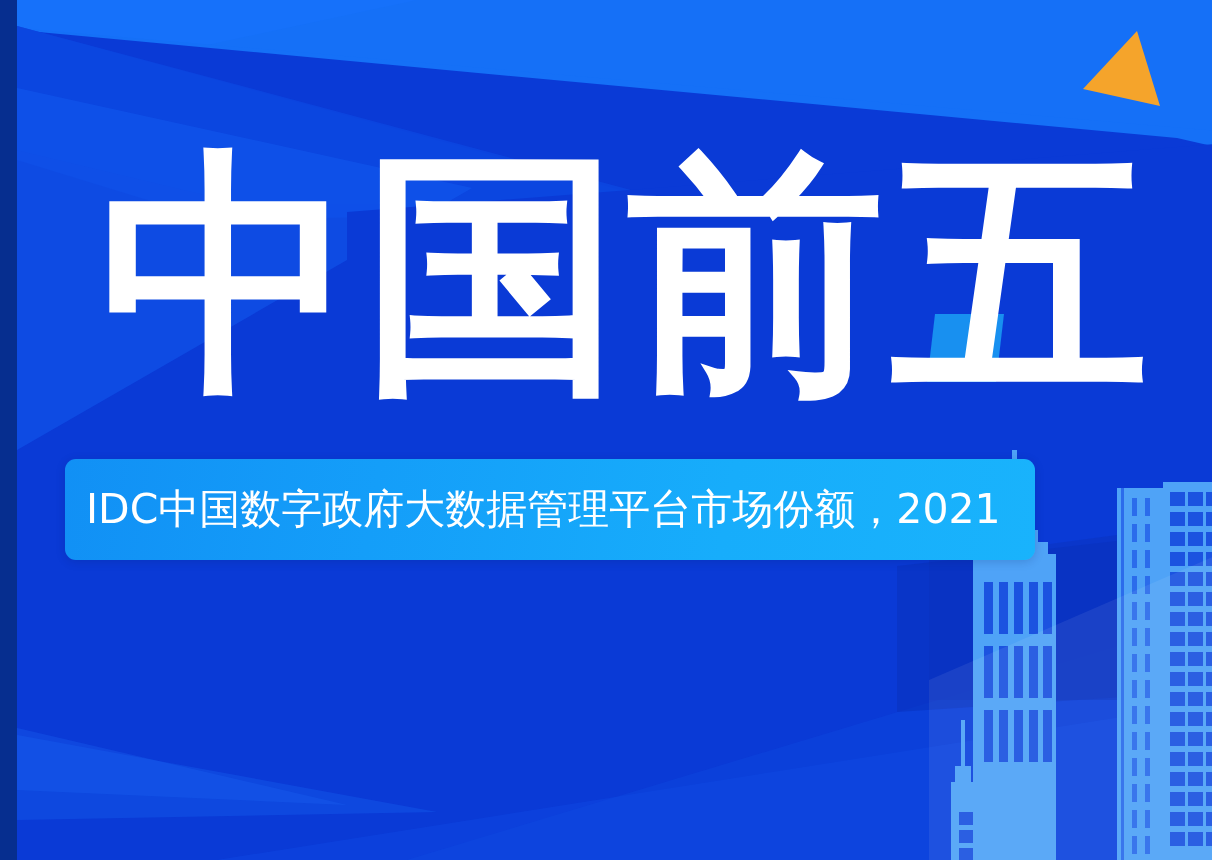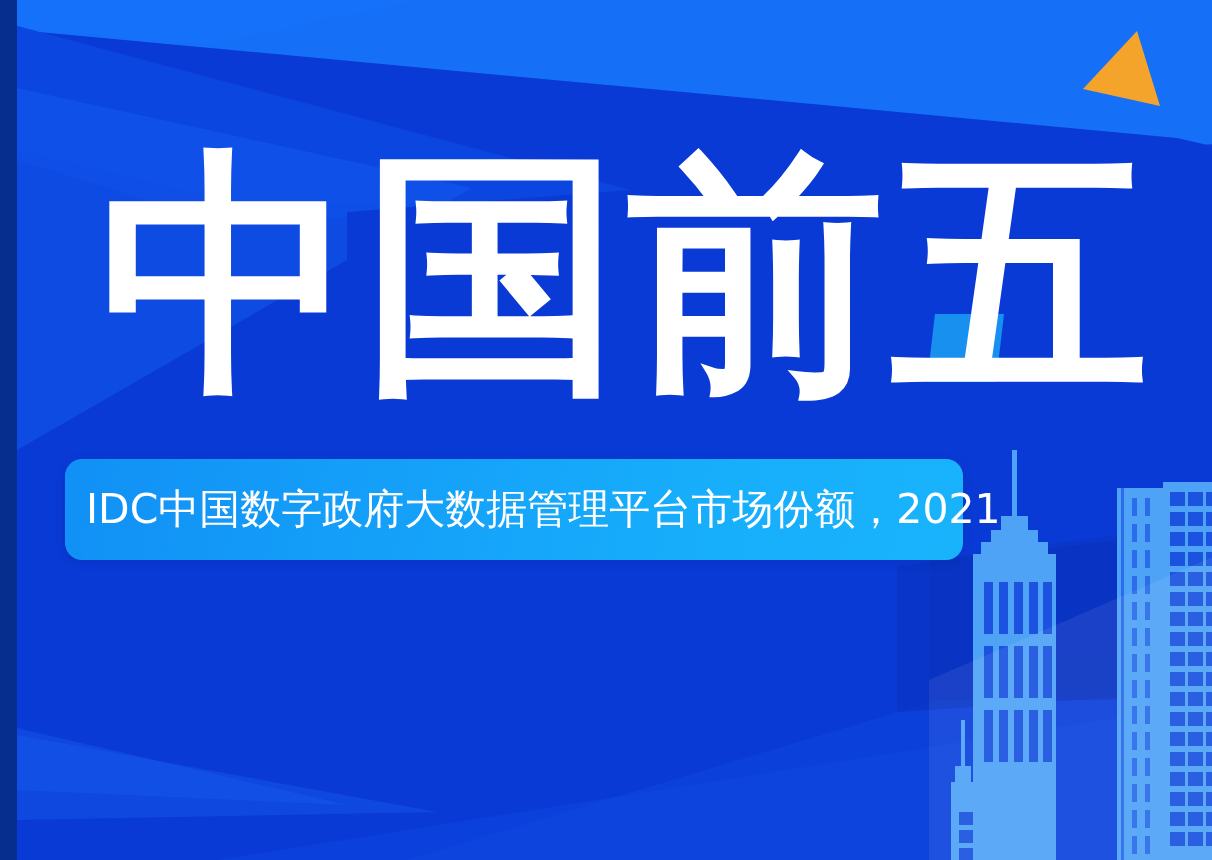--- a/index.html
+++ b/index.html
@@ -34,23 +34,23 @@
     font-size:258px;
     fill:#ffffff;
     letter-spacing:6px;
   }
 
   
   #pill{
     position:absolute;
     left:48px;
     top:459px;
-    width:898px;
+    width:970px;
     height:101px;
-    border-radius:17px;
+    border-radius:11px;
     background:linear-gradient(100deg,#1190f5 0%,#149ef9 32%,#17adfb 68%,#19b3fc 100%);
     box-shadow:0 2px 10px rgba(2,25,90,.18);
     display:flex;
     align-items:center;
     z-index:7;
   }
   #pill-text{
     color:#ffffff;
     font-size:41px;
     font-weight:400;

